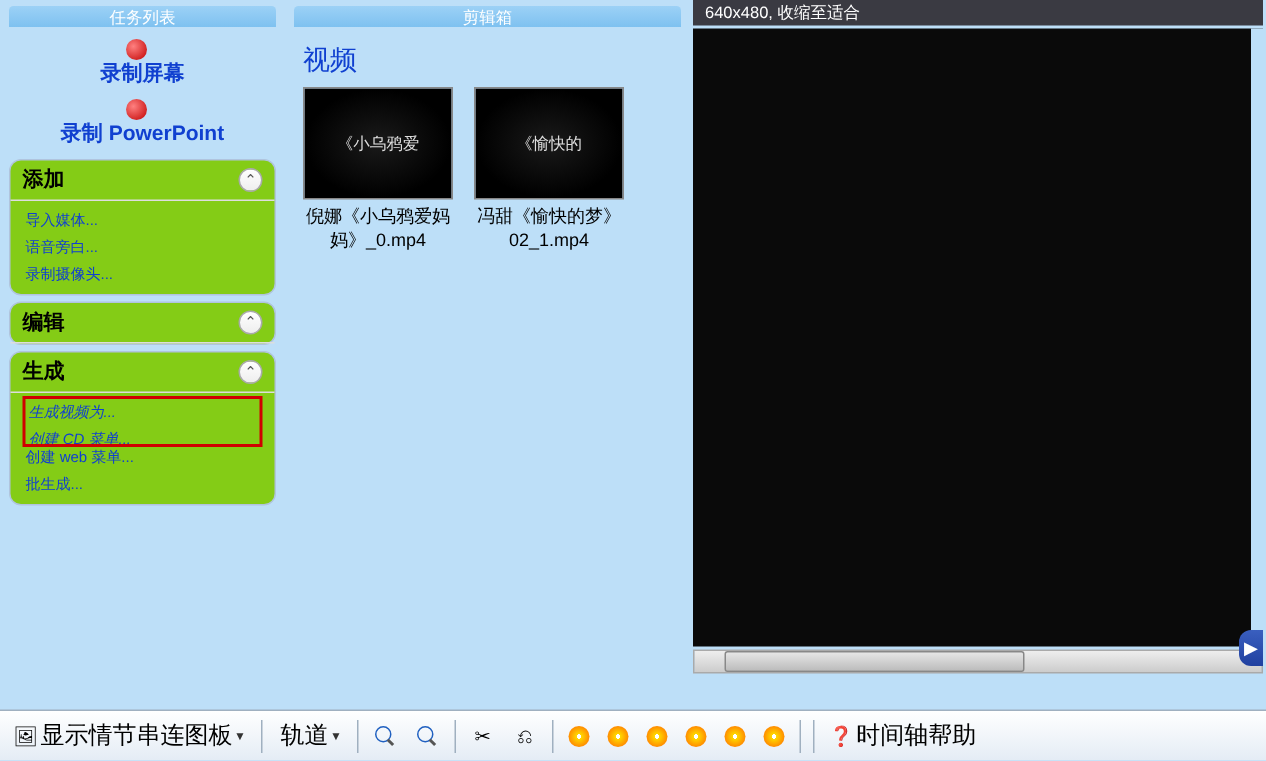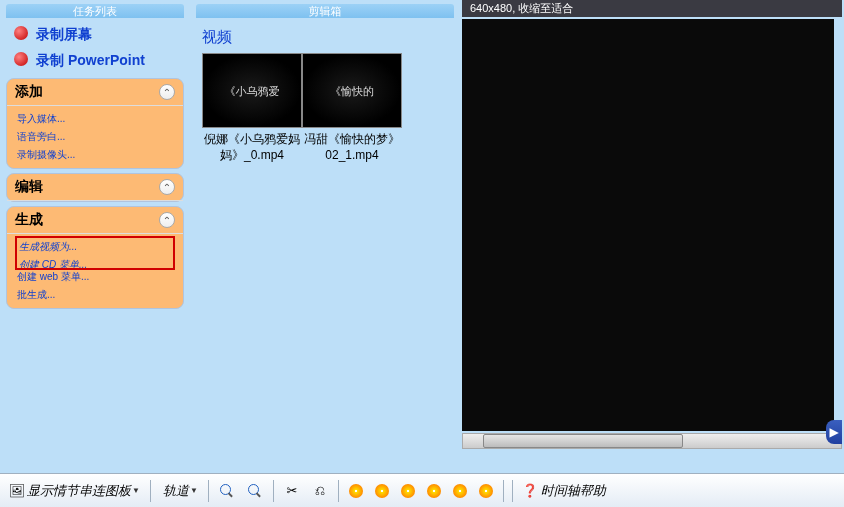--- a/index.html
+++ b/index.html
@@ -6,51 +6,51 @@
 body { width: 844px; height: 507px; background: #bddff8; font-size: 12px; overflow: hidden; position: relative; }
 
 .main { display: flex; height: 470px; }
 .left { width: 190px; padding: 2px; }
 .center { width: 270px; padding: 2px; }
 .right { flex: 1; padding: 0; position: relative; }
 
 .titlebar-left { background: linear-gradient(#9cd1f6,#7ec1f0); height: 14px; font-size: 11px; color: #fff; text-align: center; border-radius: 3px 3px 0 0; margin: 2px 4px 4px 4px; }
 .titlebar-center { background: linear-gradient(#9cd1f6,#7ec1f0); height: 14px; font-size: 11px; color: #fff; text-align: center; border-radius: 3px 3px 0 0; margin: 2px 4px 4px 4px; }
 
-.rec-btn { display: flex; padding: 4px 12px; cursor: pointer; }
+.rec-btn { display: flex; align-items: center; padding: 4px 12px; cursor: pointer; flex-direction: column; }
 .rec-icon { width: 14px; height: 14px; border-radius: 50%; background: radial-gradient(circle at 35% 35%, #ff8080, #c00000); margin-right: 8px; }
 .rec-label { color: #1040d0; font-weight: bold; font-size: 14px; }
 
-.panel { background: #fdba74; border: 1px solid #b0c4de; border-radius: 8px; margin: 4px; padding: 0; }
+.panel { background: #84cc16; border: 1px solid #b0c4de; border-radius: 8px; margin: 4px; padding: 0; }
 .panel-header { display: flex; justify-content: space-between; align-items: center; padding: 4px 8px; border-bottom: 1px solid #ddd; }
 .panel-title { font-weight: bold; font-size: 14px; color: #000; }
 .panel-toggle { width: 16px; height: 16px; border: 1px solid #aaa; border-radius: 50%; display: flex; align-items: center; justify-content: center; font-size: 10px; color: #555; background: linear-gradient(#fff,#eee); cursor: pointer; }
 .panel-body { padding: 4px 10px; }
 .link-item { color: #1040d0; padding: 2px 0; cursor: pointer; font-size: 10px; }
 
 .highlight-box { border: 2px solid #d00000; margin: -2px; padding: 0 2px; font-style: italic; }
 
-.center-label { color: #1040d0; font-size: 15px; padding: 6px 10px; }
-.thumbs { display: flex; padding: 0 10px; }
+.center-label { color: #1040d0; font-size: 18px; padding: 6px 10px; }
+.thumbs { display: flex; gap: 14px; padding: 0 10px; }
 .thumb { width: 100px; text-align: center; cursor: pointer; }
 .thumb-img { width: 100px; height: 75px; background: radial-gradient(ellipse at center,#1a1a1a 0%, #000 70%); border: 1px solid #888; position: relative; overflow: hidden; }
 .thumb-img::after { content: attr(data-txt); position: absolute; top: 50%; left: 50%; transform: translate(-50%,-50%); color: #ddd; font-size: 11px; white-space: nowrap; }
 .thumb-name { font-size: 12px; color: #000; margin-top: 4px; line-height: 1.3; }
 
 .right-top { background: #3a3a42; color: #fff; font-size: 11px; padding: 1px 8px; margin: 0 2px; }
 .right-view { background: #0a0a0a; margin: 2px; height: 412px; border-right: 8px solid #bddff8; }
 .right-scroll { height: 16px; background: linear-gradient(#eee,#ccc); margin: 0 2px; position: relative; border: 1px solid #aaa; }
 .scroll-thumb { position: absolute; left: 20px; width: 200px; height: 100%; background: linear-gradient(#e6e6e6,#bcbcbc); border: 1px solid #888; border-radius: 2px; }
 .play-btn { position: absolute; right: 2px; bottom: 26px; width: 16px; height: 24px; background: linear-gradient(#3a5fbf,#2040a0); border-radius: 8px 0 0 8px; display: flex; align-items: center; justify-content: center; color: #fff; font-size: 12px; }
 
 .toolbar { position: absolute; bottom: 0; left: 0; right: 0; height: 34px; background: linear-gradient(#fff,#e4ecf5); border-top: 1px solid #a0b0c0; display: flex; align-items: center; padding: 0 4px; gap: 2px; }
 .tb-sep { width: 1px; height: 22px; background: #a0b0c0; margin: 0 3px; }
 .tb-btn { display: flex; align-items: center; padding: 2px 4px; cursor: pointer; border: 1px solid transparent; border-radius: 2px; }
 .tb-icon { width: 16px; height: 16px; display: inline-flex; align-items: center; justify-content: center; font-size: 13px; }
-.tb-label { font-size: 13px; color: #000; margin-left: 2px; font-style: italic; }
+.tb-label { font-size: 16px; color: #000; margin-left: 2px; }
 .tb-dd { font-size: 8px; color: #333; margin-left: 1px; }
 
 .mag { position: relative; }
 .mag::before { content: ""; position: absolute; width: 9px; height: 9px; border: 1.5px solid #555; border-radius: 50%; left: 1px; top: 1px; }
 .mag::after { content: ""; position: absolute; width: 5px; height: 1.5px; background: #555; transform: rotate(45deg); left: 9px; top: 11px; }
 .mag-plus::before { border-color: #2060c0; }
 .mag-minus::before { border-color: #2060c0; }
 .cd { width: 14px; height: 14px; border-radius: 50%; background: radial-gradient(circle,#fff 15%,#ffd700 16%,#ff8c00 70%,#aa5500); display: inline-block; }
 .sf-icon { width: 14px; height: 14px; background: #4080f0; border-radius: 2px; display: inline-block; position: relative; }
 .sf-icon::after { content: "↻"; color: #fff; font-size: 10px; position: absolute; left: 2px; top: -1px; }

